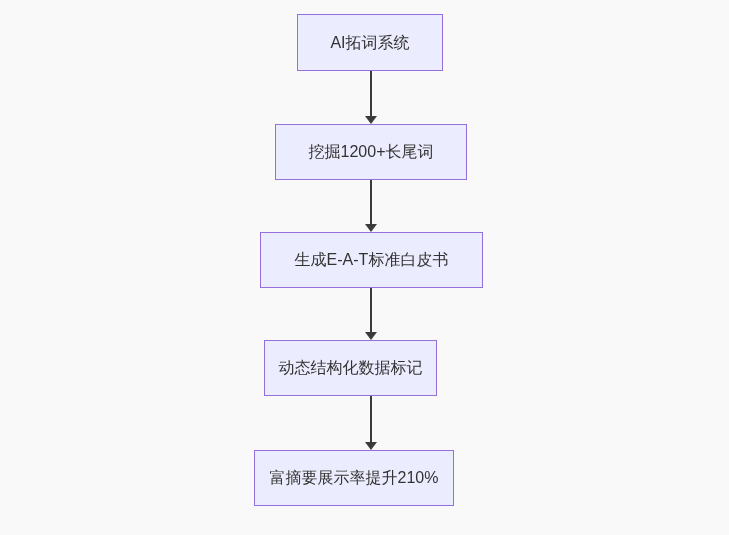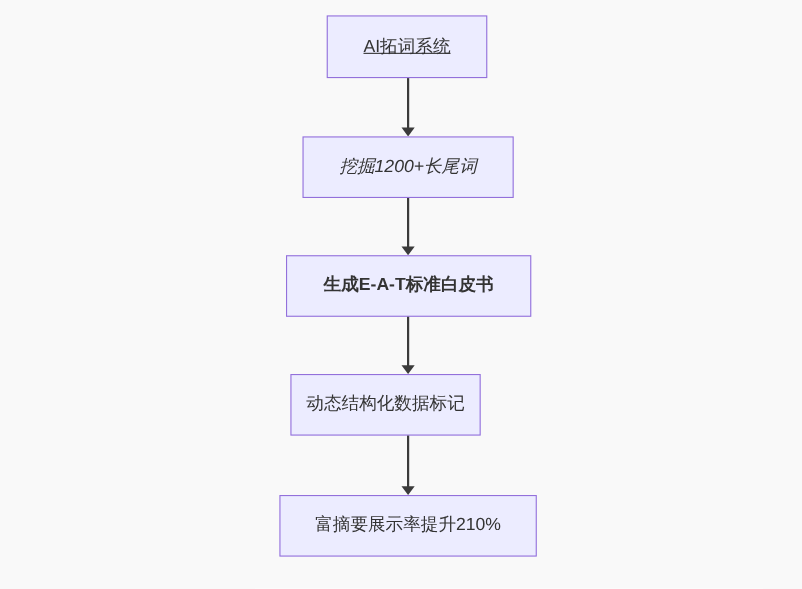--- a/index.html
+++ b/index.html
@@ -22,25 +22,25 @@
     background: var(--node-fill, #ECECFF);
     border: 1px solid var(--node-border, #9370DB);
     display: flex;
     align-items: center;
     justify-content: center;
     font-size: 16px;
     color: var(--text, #333333);
     text-align: center;
     line-height: 1.2;
   }
-  .node-a { left: 297px; top: 14px;  width: 146px; height: 57px; text-decoration: underline; }
-  .node-b { left: 275px; top: 124px; width: 192px; height: 56px; font-style: italic; }
-  .node-c { left: 260px; top: 232px; width: 223px; height: 56px; font-weight: bold; }
+  .node-a { left: 297px; top: 14px;  width: 146px; height: 57px; }
+  .node-b { left: 275px; top: 124px; width: 192px; height: 56px; }
+  .node-c { left: 260px; top: 232px; width: 223px; height: 56px; }
   .node-d { left: 264px; top: 340px; width: 173px; height: 56px; }
-  .node-e { left: 254px; top: 450px; width: 234px; height: 56px; }
+  .node-e { left: 254px; top: 450px; width: 200px; height: 56px; }
 
   .edge {
     position: absolute;
     left: 365px;
     width: 12px;
   }
   .edge-1 { top: 71px;  height: 53px; }
   .edge-2 { top: 180px; height: 52px; }
   .edge-3 { top: 288px; height: 52px; }
   .edge-4 { top: 396px; height: 54px; }

